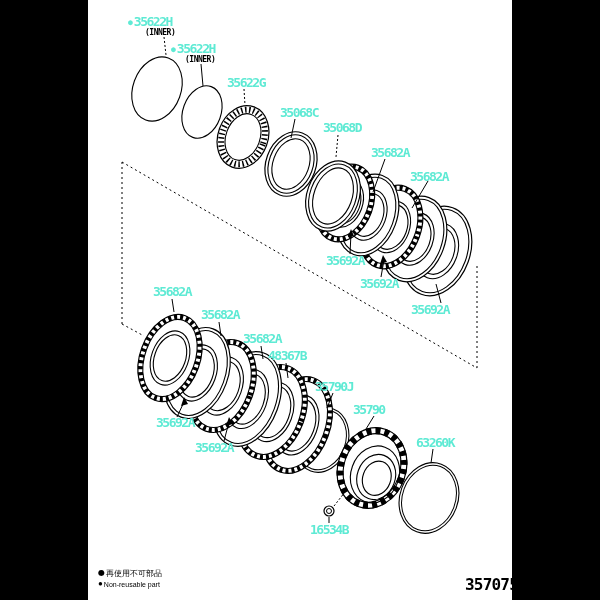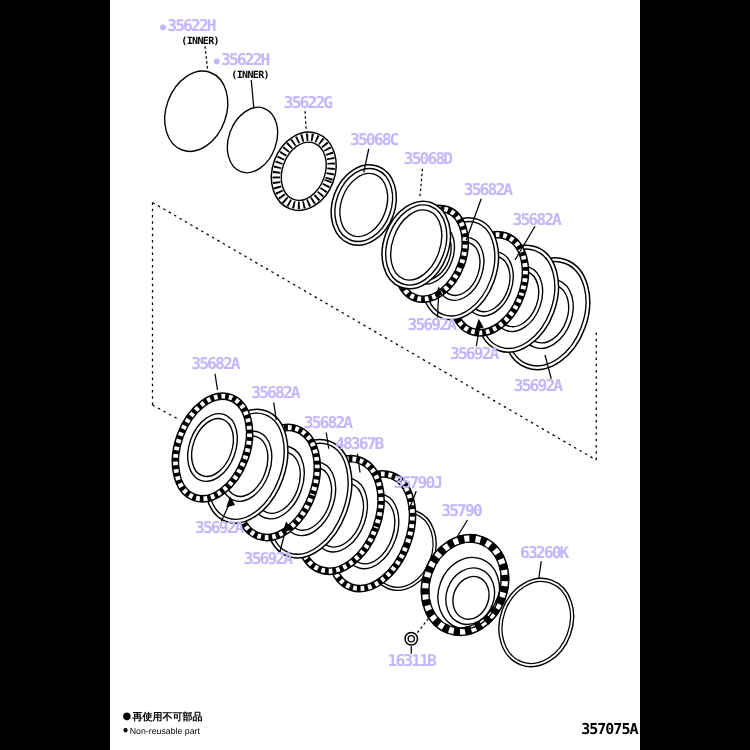--- a/index.html
+++ b/index.html
@@ -10,28 +10,28 @@
   .s{fill:none;stroke:#000;stroke-width:1.1;}
   .sw{fill:#fff;stroke:#000;stroke-width:1.2;}
   .thin{fill:none;stroke:#000;stroke-width:1;}
   .teeth{fill:none;stroke:#000;stroke-width:5;stroke-dasharray:3 3;}
   .hatch{fill:none;stroke:#000;stroke-width:6;stroke-dasharray:1.5 2.5;}
   .drumteeth{fill:none;stroke:#000;stroke-width:7;stroke-dasharray:5 4;}
   .lead{stroke:#000;stroke-width:1;}
   .dot{stroke:#000;stroke-width:1;stroke-dasharray:2 2;fill:none;}
   .encl{stroke:#000;stroke-width:1;stroke-dasharray:2 3;fill:none;}
   .callout{position:absolute;font-size:13px;font-weight:bold;letter-spacing:-1.5px;
-           color:#c4b5fd;white-space:nowrap;line-height:1;}
+           color:#5eead4;white-space:nowrap;line-height:1;}
   .subLabel{position:absolute;font-size:8px;font-weight:bold;letter-spacing:-0.5px;
             color:#000;white-space:nowrap;line-height:1;}
   .blt{font-size:8px;letter-spacing:0;vertical-align:1px;margin-right:1px;}
   .footnote{position:absolute;color:#000;white-space:nowrap;line-height:1;}
-  .fn-jp{font-size:8px;font-weight:bold;font-family:"DejaVu Sans","Liberation Sans",sans-serif;}
+  .fn-jp{font-size:8px;font-weight:normal;font-family:"DejaVu Sans","Liberation Sans",sans-serif;}
   .fn-en{font-size:7px;font-family:"Liberation Sans",sans-serif;}
-  .figcode{position:absolute;font-size:12px;font-weight:bold;letter-spacing:-0.8px;color:#000;line-height:1;}
+  .figcode{position:absolute;font-size:16px;font-weight:bold;letter-spacing:-0.8px;color:#000;line-height:1;}
 </style>
 </head>
 <body>
 
 <div id="stage">
   <div id="canvas"></div>
 
   <svg width="600" height="600" viewBox="0 0 600 600">
 
     <g>
@@ -202,18 +202,18 @@
 
   <div class="callout" style="left:153px;top:285px">35682A</div>
   <div class="callout" style="left:201px;top:308px">35682A</div>
   <div class="callout" style="left:243px;top:332px">35682A</div>
   <div class="callout" style="left:268px;top:349px">48367B</div>
   <div class="callout" style="left:156px;top:416px">35692A</div>
   <div class="callout" style="left:195px;top:441px">35692A</div>
   <div class="callout" style="left:315px;top:380px">35790J</div>
   <div class="callout" style="left:353px;top:403px">35790</div>
   <div class="callout" style="left:416px;top:436px">63260K</div>
-  <div class="callout" style="left:310px;top:523px">16311B</div>
+  <div class="callout" style="left:310px;top:523px">16534B</div>
 
   <div class="footnote fn-jp" style="left:98px;top:569px"><span class="blt">●</span><span>再使用不可部品</span></div>
   <div class="footnote fn-en" style="left:98px;top:580px"><span class="blt">●</span><span>Non-reusable part</span></div>
   <div class="figcode" style="left:465px;top:577px">357075A</div>
 </div>
 
 </body></html>

